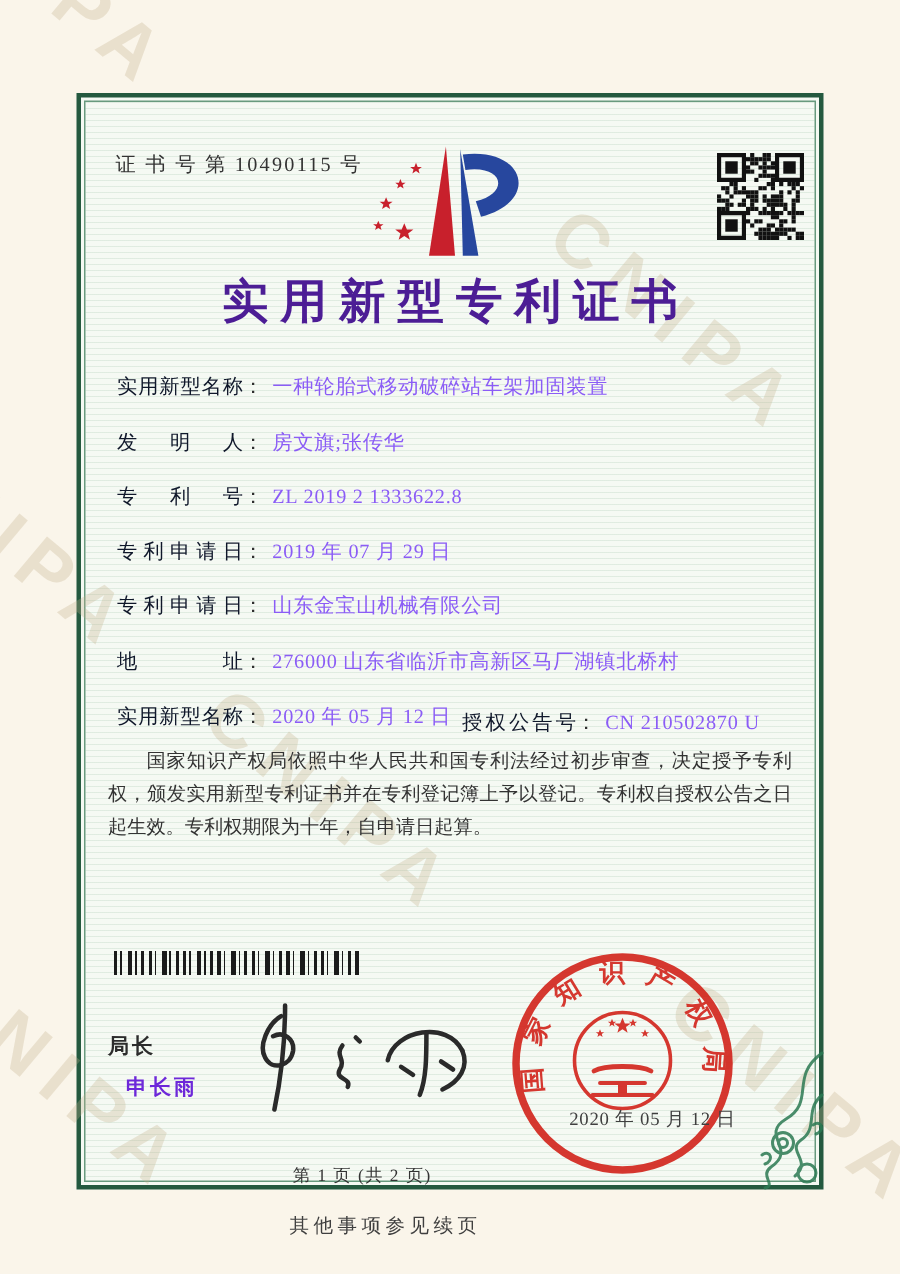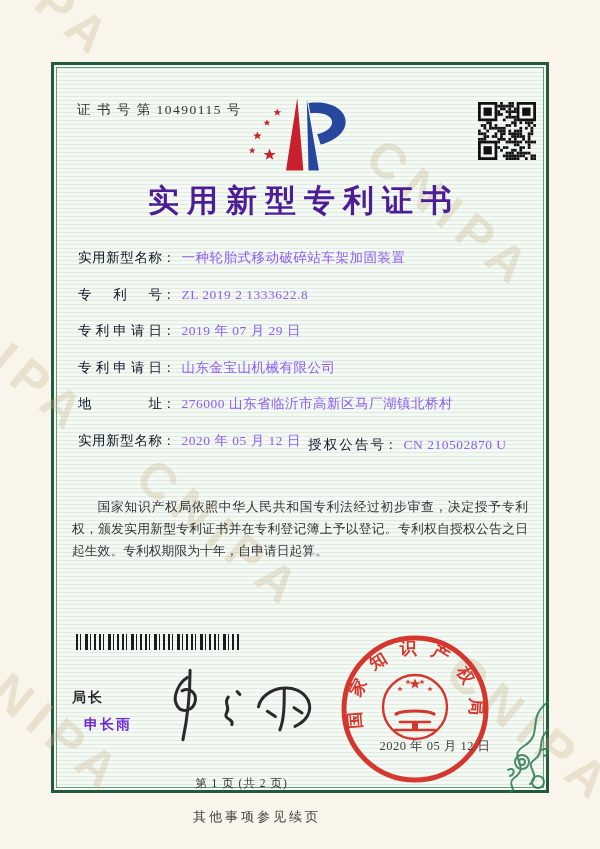--- a/index.html
+++ b/index.html
@@ -291,20 +291,23 @@
         <rect x="2" y="16" width="3" height="3" fill="#111"></rect>
       </svg>
 
     <div class="title">实用新型专利证书</div>
 
     <div class="fields">
       <div class="frow">
         <span class="flabel">实用新型名称</span><span class="colon">：</span><span class="fvalue">一种轮胎式移动破碎站车架加固装置</span>
       </div>
       <div class="frow">
+        <span class="flabel">发明人</span><span class="colon">：</span><span class="fvalue">房文旗;张传华</span>
+      </div>
+      <div class="frow">
         <span class="flabel">专利号</span><span class="colon">：</span><span class="fvalue">ZL 2019 2 1333622.8</span>
       </div>
       <div class="frow">
         <span class="flabel">专利申请日</span><span class="colon">：</span><span class="fvalue">2019 年 07 月 29 日</span>
       </div>
       <div class="frow">
         <span class="flabel">专利申请日</span><span class="colon">：</span><span class="fvalue">山东金宝山机械有限公司</span>
       </div>
       <div class="frow">
         <span class="flabel">地址</span><span class="colon">：</span><span class="fvalue">276000 山东省临沂市高新区马厂湖镇北桥村</span>

